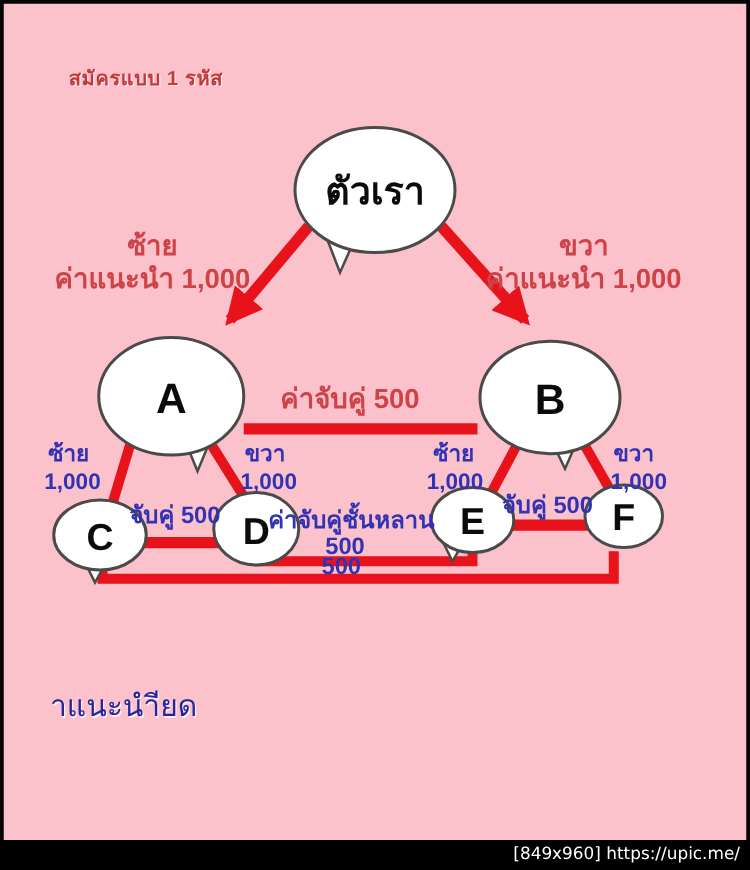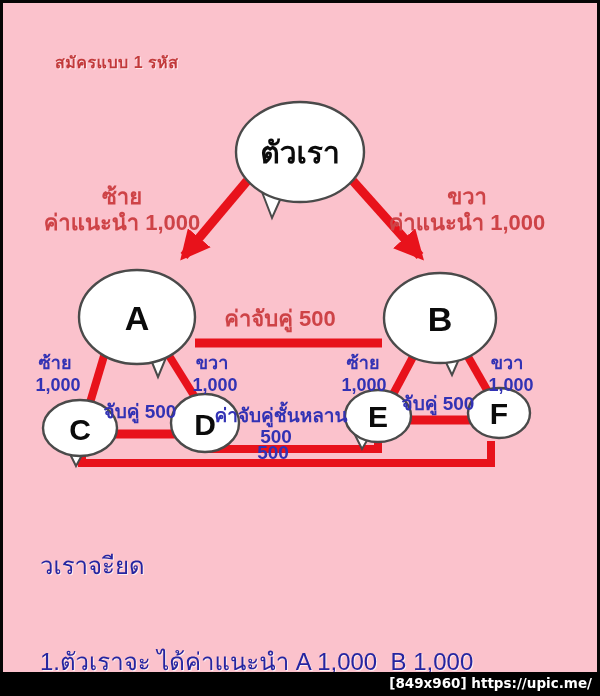--- a/index.html
+++ b/index.html
@@ -24,21 +24,20 @@
     color:#2525A0;font-size:24px;line-height:32px;
     text-shadow:1px 1px 0 rgba(255,255,255,.7);
     white-space:pre;
   }
   .watermark-bar{
     position:absolute;left:0;bottom:0;width:100%;height:24px;
     background:#000;color:#fff;
     font-size:13.5px;line-height:23px;text-align:right;
     box-sizing:border-box;padding-right:8px;
     font-family:"DejaVu Sans",sans-serif;
-    font-weight:bold;
   }
   
   text{font-family:"Liberation Sans",sans-serif;}
   .t-red{fill:#CE4347;font-size:22px;font-weight:600;}
   .t-blue-sm{fill:#3232B4;font-size:18px;font-weight:600;}
   .t-blue-md{fill:#3232B4;font-size:19px;font-weight:600;}
   .t-letter-big{fill:#0b0b0b;font-size:34px;font-weight:bold;}
   .t-letter{fill:#0b0b0b;font-size:30px;font-weight:bold;}
   .t-root{fill:#0b0b0b;font-size:30px;font-weight:bold;}
   .bubble{fill:#ffffff;stroke:#4a4a4a;stroke-width:2.4;}
@@ -113,22 +112,21 @@
   <text class="t-blue-sm" x="511" y="391" text-anchor="middle">1,000</text>
 
   <text class="t-blue-md" x="140" y="418" text-anchor="middle">จับคู่ 500</text>
   <text class="t-blue-md" x="438" y="410" text-anchor="middle">จับคู่ 500</text>
   <text class="t-blue-md" x="281" y="422" text-anchor="middle">ค่าจับคู่ชั้นหลาน</text>
   <text class="t-blue-md" x="276" y="443" text-anchor="middle">500</text>
   <text class="t-blue-md" x="273" y="459" text-anchor="middle">500</text>
 </svg>
 
 <div class="details">
-  <div>วเราจะียด</div>
-  <div>1.ตัวเราจะ ได้ค่าแนะนำ A 1,000  B 1,000</div>
+  <div>าแนะนำียด</div>
   
   
   
 </div>
 
 <div class="watermark-bar">
   <span>[849x960] https://upic.me/</span>
 </div>
 
 </body></html>

